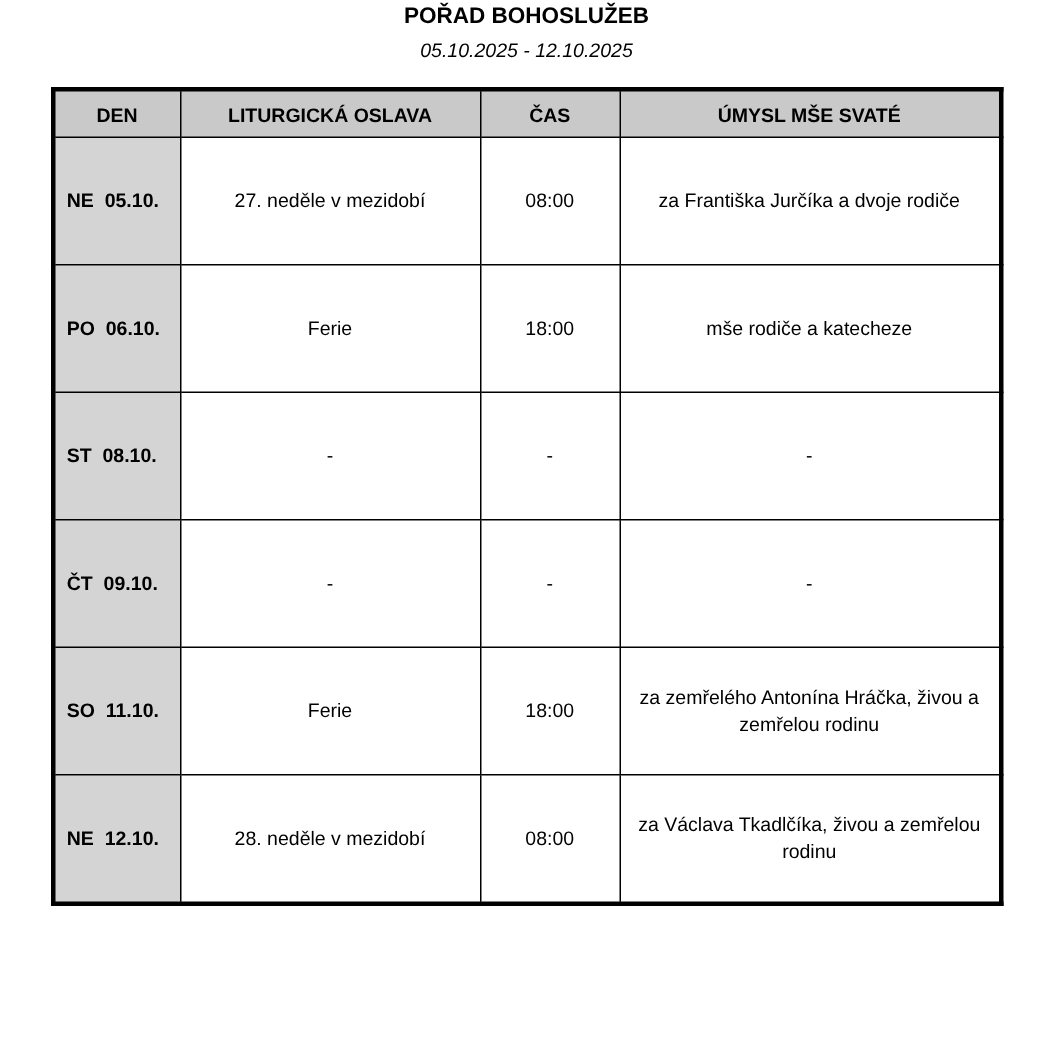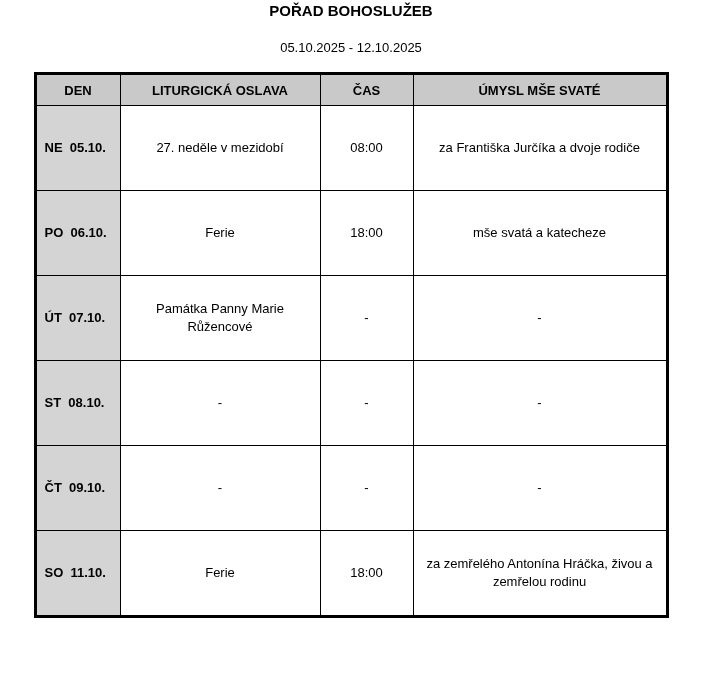--- a/index.html
+++ b/index.html
@@ -18,21 +18,22 @@
     text-align: center;
   }
   .doc-title, .doc-subtitle {
     font-size: 15px;
     font-weight: bold;
     line-height: 1.5;
   }
   .doc-daterange {
     font-size: 13px;
     line-height: 1.5;
-    margin-top: 15px;
+    margin-top: 1px;
+    font-style: italic;
   }
   table.schedule {
     border-collapse: collapse;
     table-layout: fixed;
     width: 632px;
     margin: 15px auto 0 auto;
     border: 3px solid #000000;
   }
   col.c-den   { width: 85px;  }
   col.c-osl   { width: 200px; }
@@ -91,40 +92,40 @@
     <tr>
       <td class="day">NE  05.10.</td>
       <td>27. neděle v mezidobí</td>
       <td>08:00</td>
       <td>za Františka Jurčíka a dvoje rodiče</td>
     </tr>
     <tr>
       <td class="day">PO  06.10.</td>
       <td>Ferie</td>
       <td>18:00</td>
-      <td>mše svatá a katecheze</td>
-    </tr>
-    <tr>
-      <td class="day">ÚT  07.10.</td>
-      <td>Památka Panny Marie Růžencové</td>
-      <td>-</td>
-      <td>-</td>
+      <td>mše rodiče a katecheze</td>
     </tr>
     <tr>
       <td class="day">ST  08.10.</td>
       <td>-</td>
       <td>-</td>
       <td>-</td>
     </tr>
     <tr>
       <td class="day">ČT  09.10.</td>
       <td>-</td>
       <td>-</td>
       <td>-</td>
     </tr>
     <tr>
       <td class="day">SO  11.10.</td>
       <td>Ferie</td>
       <td>18:00</td>
       <td>za zemřelého Antonína Hráčka, živou a zemřelou rodinu</td>
     </tr>
+    <tr>
+      <td class="day">NE  12.10.</td>
+      <td>28. neděle v mezidobí</td>
+      <td>08:00</td>
+      <td>za Václava Tkadlčíka, živou a zemřelou rodinu</td>
+    </tr>
   </tbody>
 </table>
 
 </body></html>

